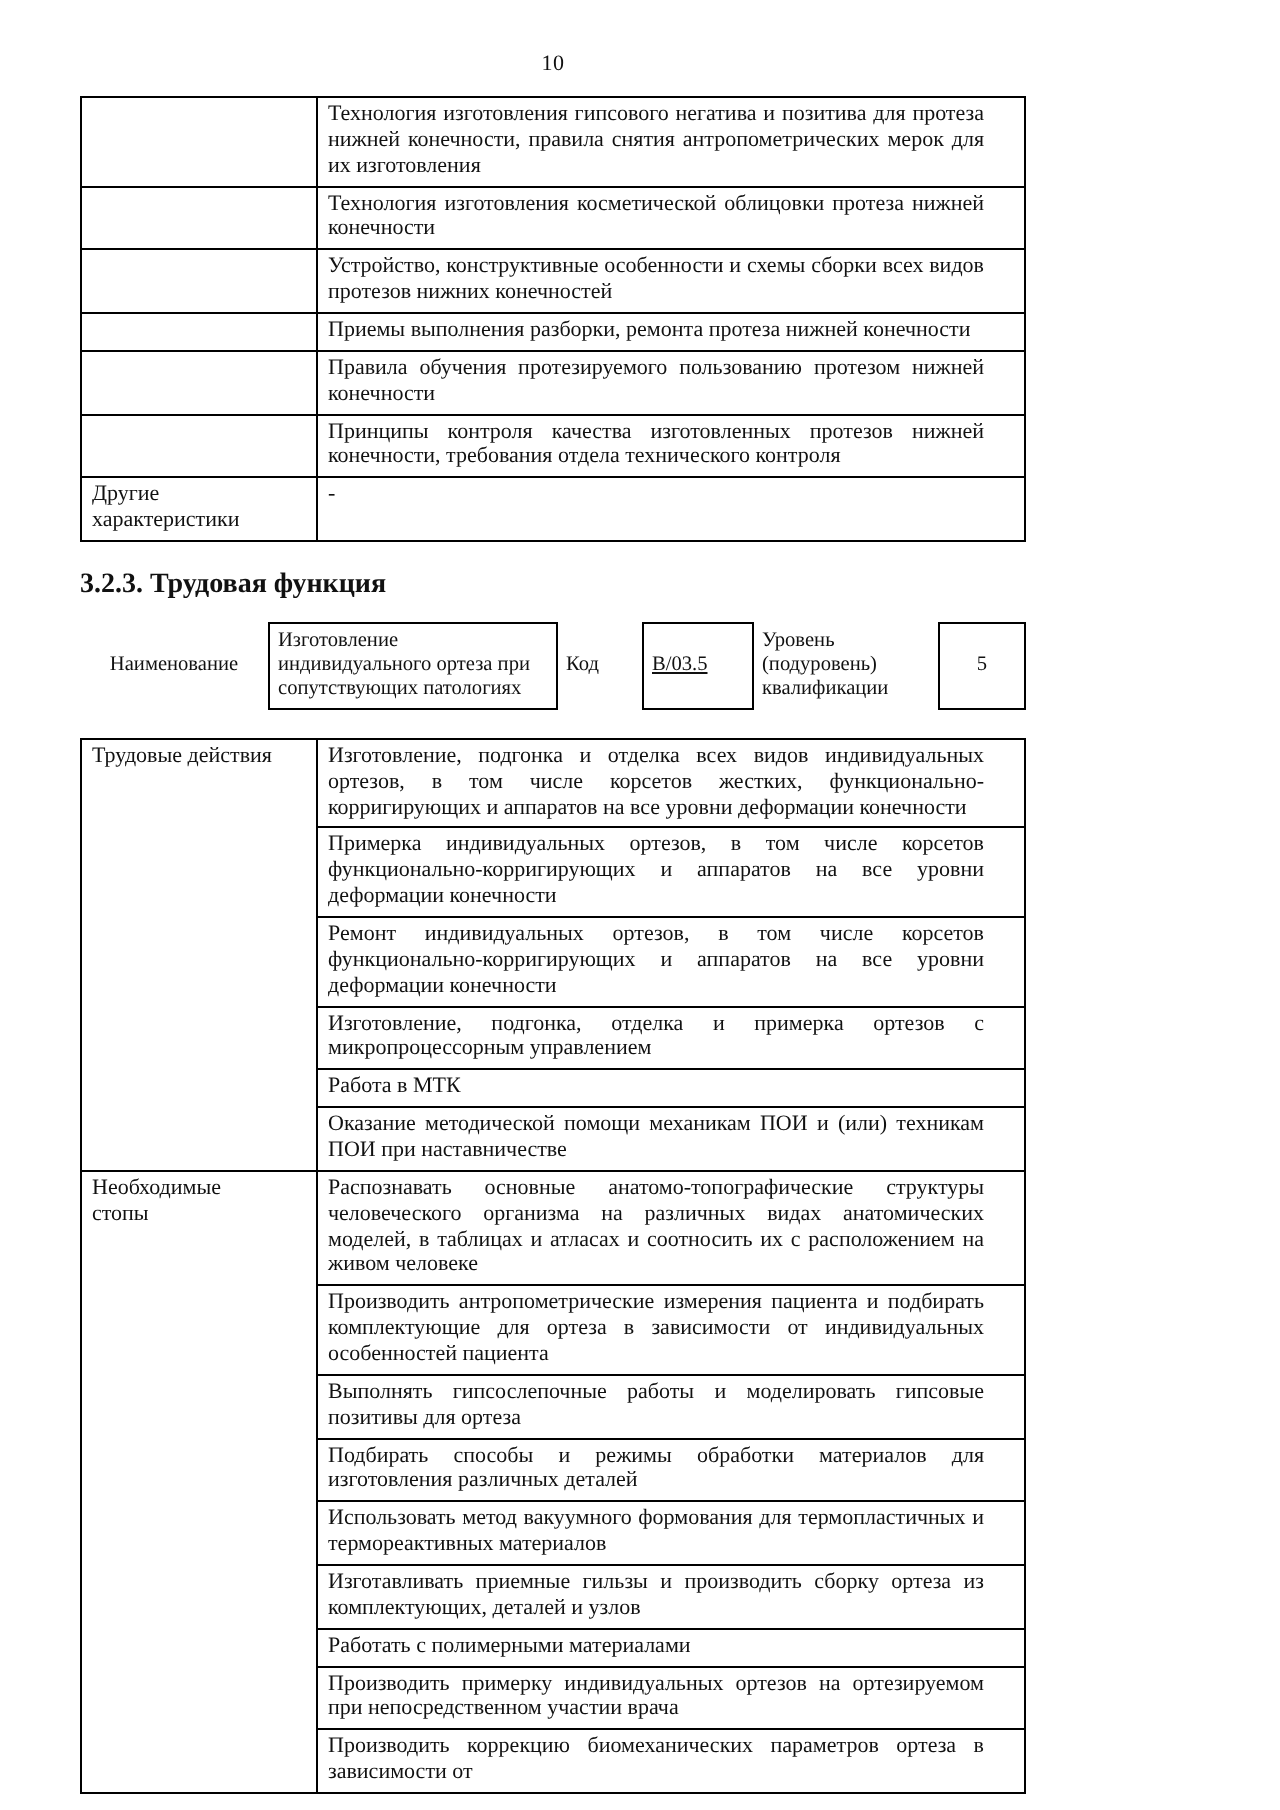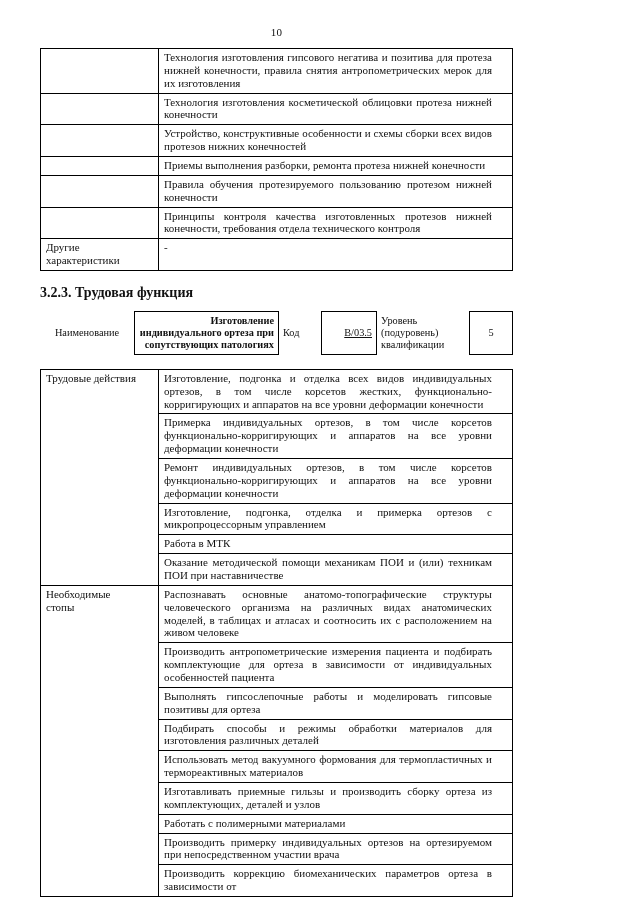--- a/index.html
+++ b/index.html
@@ -69,32 +69,31 @@
   td.fn-name-label {
     width: 86px;
     border: none;
     text-align: center;
     font-size: 9.4px;
   }
   td.fn-name-value {
     border: 1px solid #000;
     height: 34px;
     padding-left: 6px;
-    text-align: right;
-    font-weight: bold;
+    text-align: left;
   }
   td.fn-code-label {
     width: 34px;
     border: none;
     font-size: 9.6px;
   }
   td.fn-code-value {
     width: 46px;
     border: 1px solid #000;
-    text-align: right;
+    text-align: left;
     height: 34px;
     text-decoration: underline;
   }
   td.fn-level-label {
     width: 84px;
     border: none;
     text-align: left;
     font-size: 8.4px;
     line-height: 1.15;
   }

